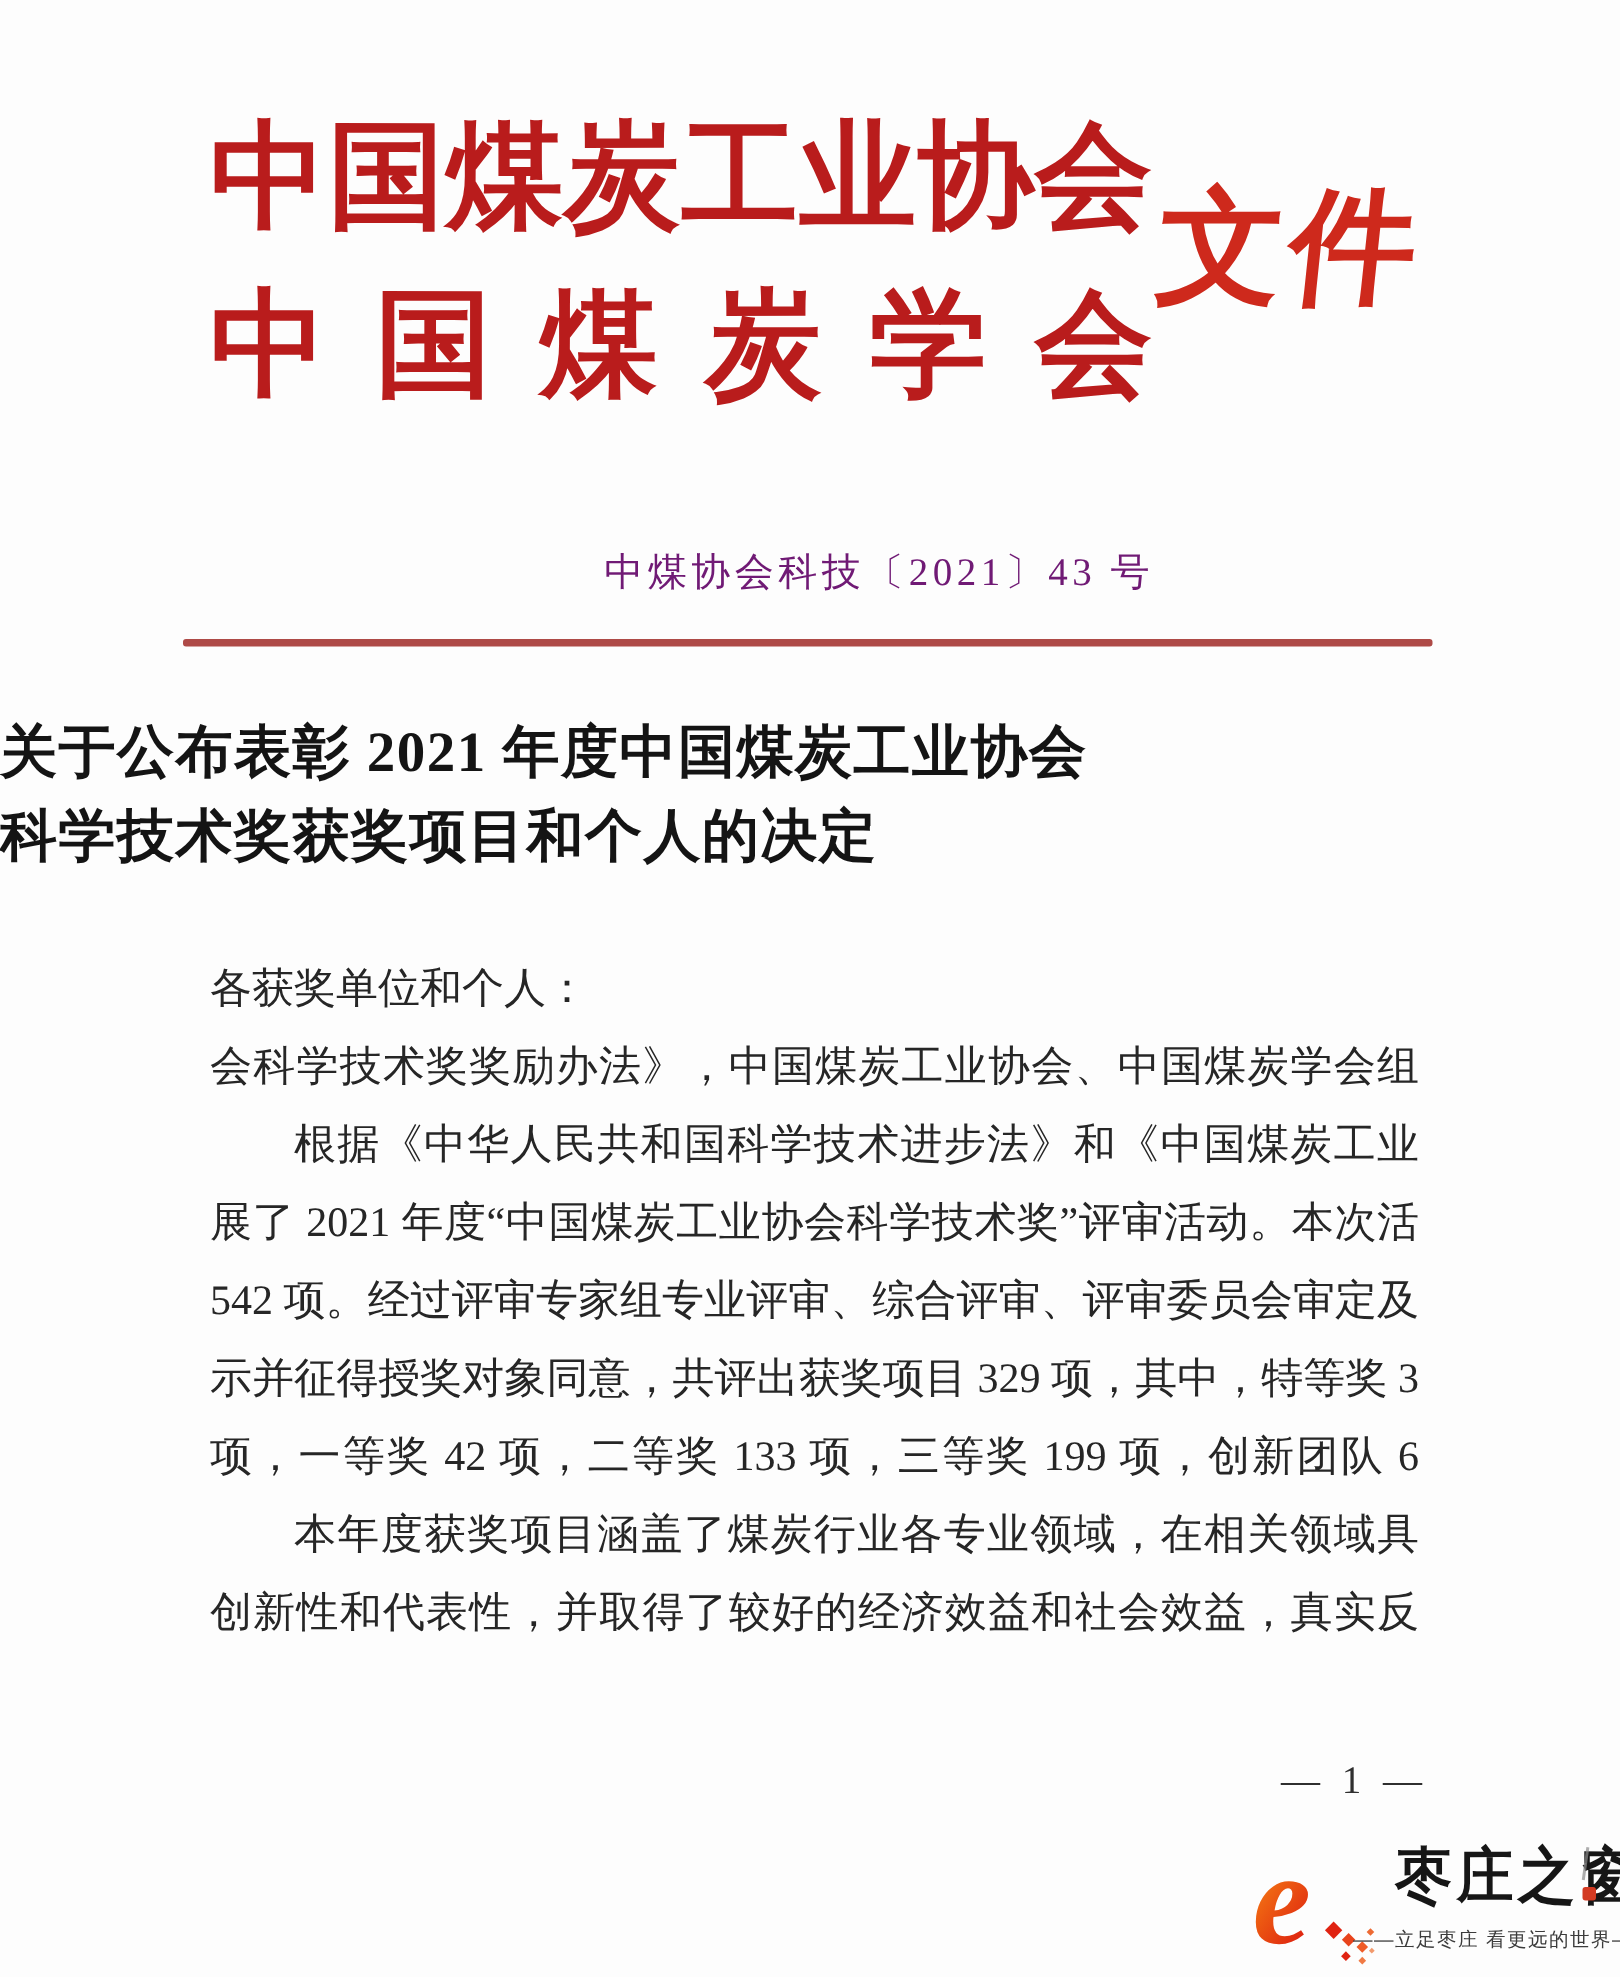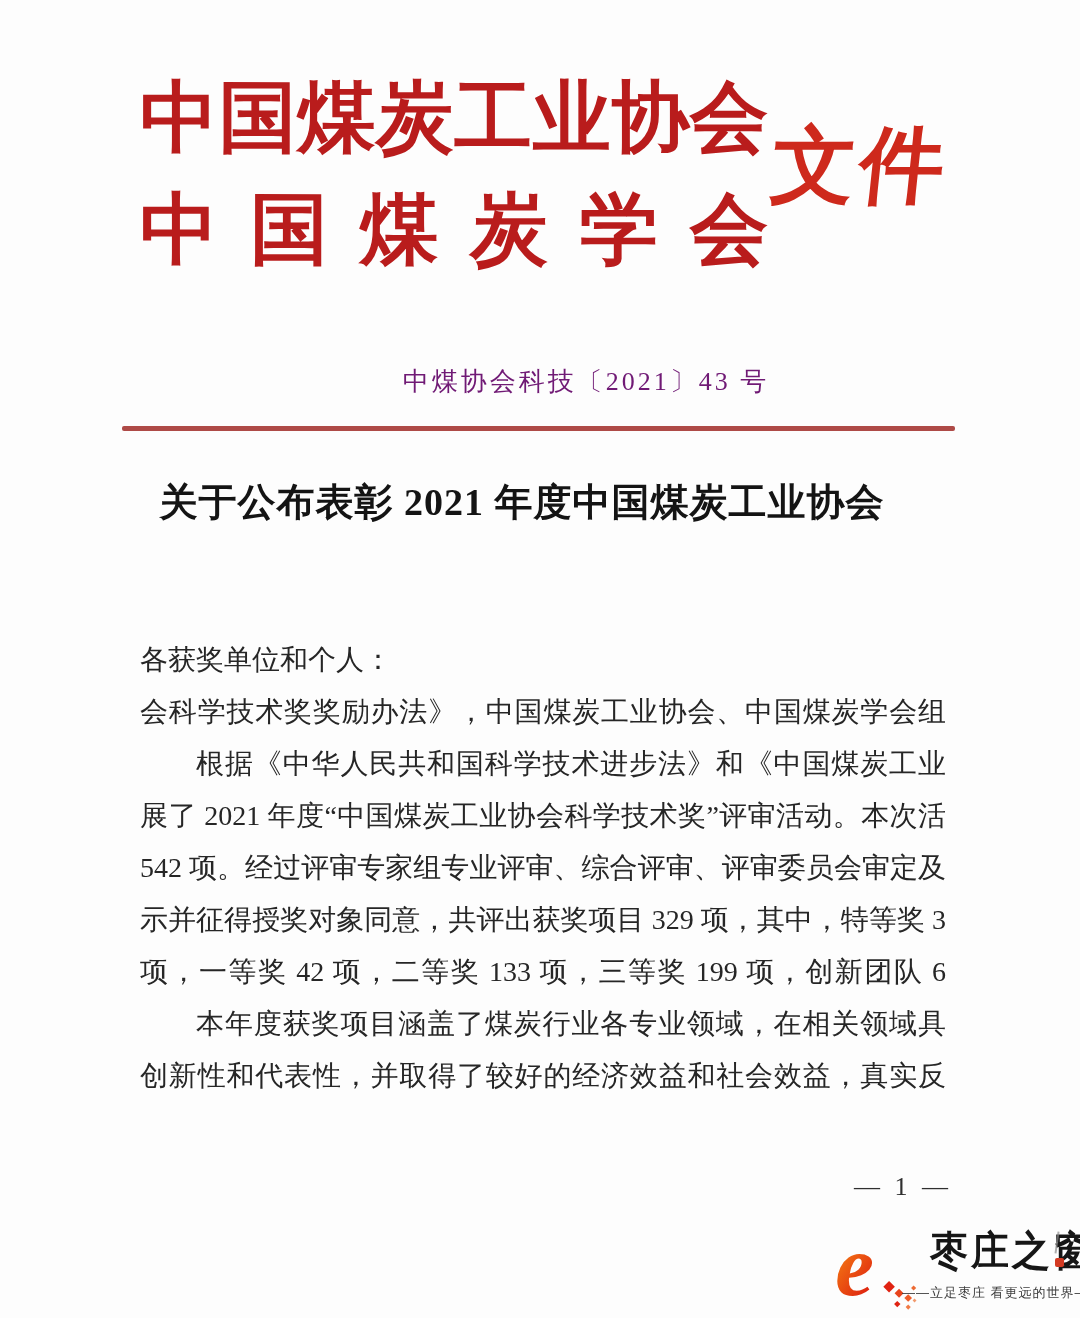--- a/index.html
+++ b/index.html
@@ -33,21 +33,21 @@
     position:absolute;left:0;top:364px;width:1080px;
     text-align:center;font-size:26px;color:#701a75;letter-spacing:3px;margin-left:46px;
   }
   .red-rule{
     position:absolute;left:122px;top:426px;width:833px;height:5px;
     background:#ae4a47;border-radius:2px;
   }
   
   .title{
     position:absolute;left:0;top:474px;width:1044px;
-    text-align:center;color:#141414;font-weight:bold;
+    text-align:left;color:#141414;font-weight:bold;
     font-size:38px;line-height:56px;letter-spacing:1px;
   }
   
   .body-text{
     position:absolute;left:140px;top:634px;width:806px;
     font-size:28px;color:#262626;
   }
   .bline{
     line-height:52px;height:52px;
     text-align:justify;text-align-last:justify;
@@ -94,20 +94,21 @@
     <div class="org-line">中国煤炭学会</div>
   </div>
   <div class="doc-label">文件</div>
 
   <div class="doc-number">中煤协会科技〔2021〕43 号</div>
 
   <div class="red-rule"></div>
 
   <div class="title">
     <div>关于公布表彰 2021 年度中国煤炭工业协会</div>
+    <div>科学技术奖获奖项目和个人的决定</div>
   </div>
 
   <div class="body-text">
     <div class="bline first">各获奖单位和个人：</div>
     <div class="bline">会科学技术奖奖励办法》，中国煤炭工业协会、中国煤炭学会组织开</div>
     <div class="bline indent">根据《中华人民共和国科学技术进步法》和《中国煤炭工业协</div>
     <div class="bline">展了 2021 年度“中国煤炭工业协会科学技术奖”评审活动。本次活动，</div>
     <div class="bline">542 项。经过评审专家组专业评审、综合评审、评审委员会审定及公</div>
     <div class="bline">示并征得授奖对象同意，共评出获奖项目 329 项，其中，特等奖 3</div>
     <div class="bline">项，一等奖 42 项，二等奖 133 项，三等奖 199 项，创新团队 6 个。</div>

